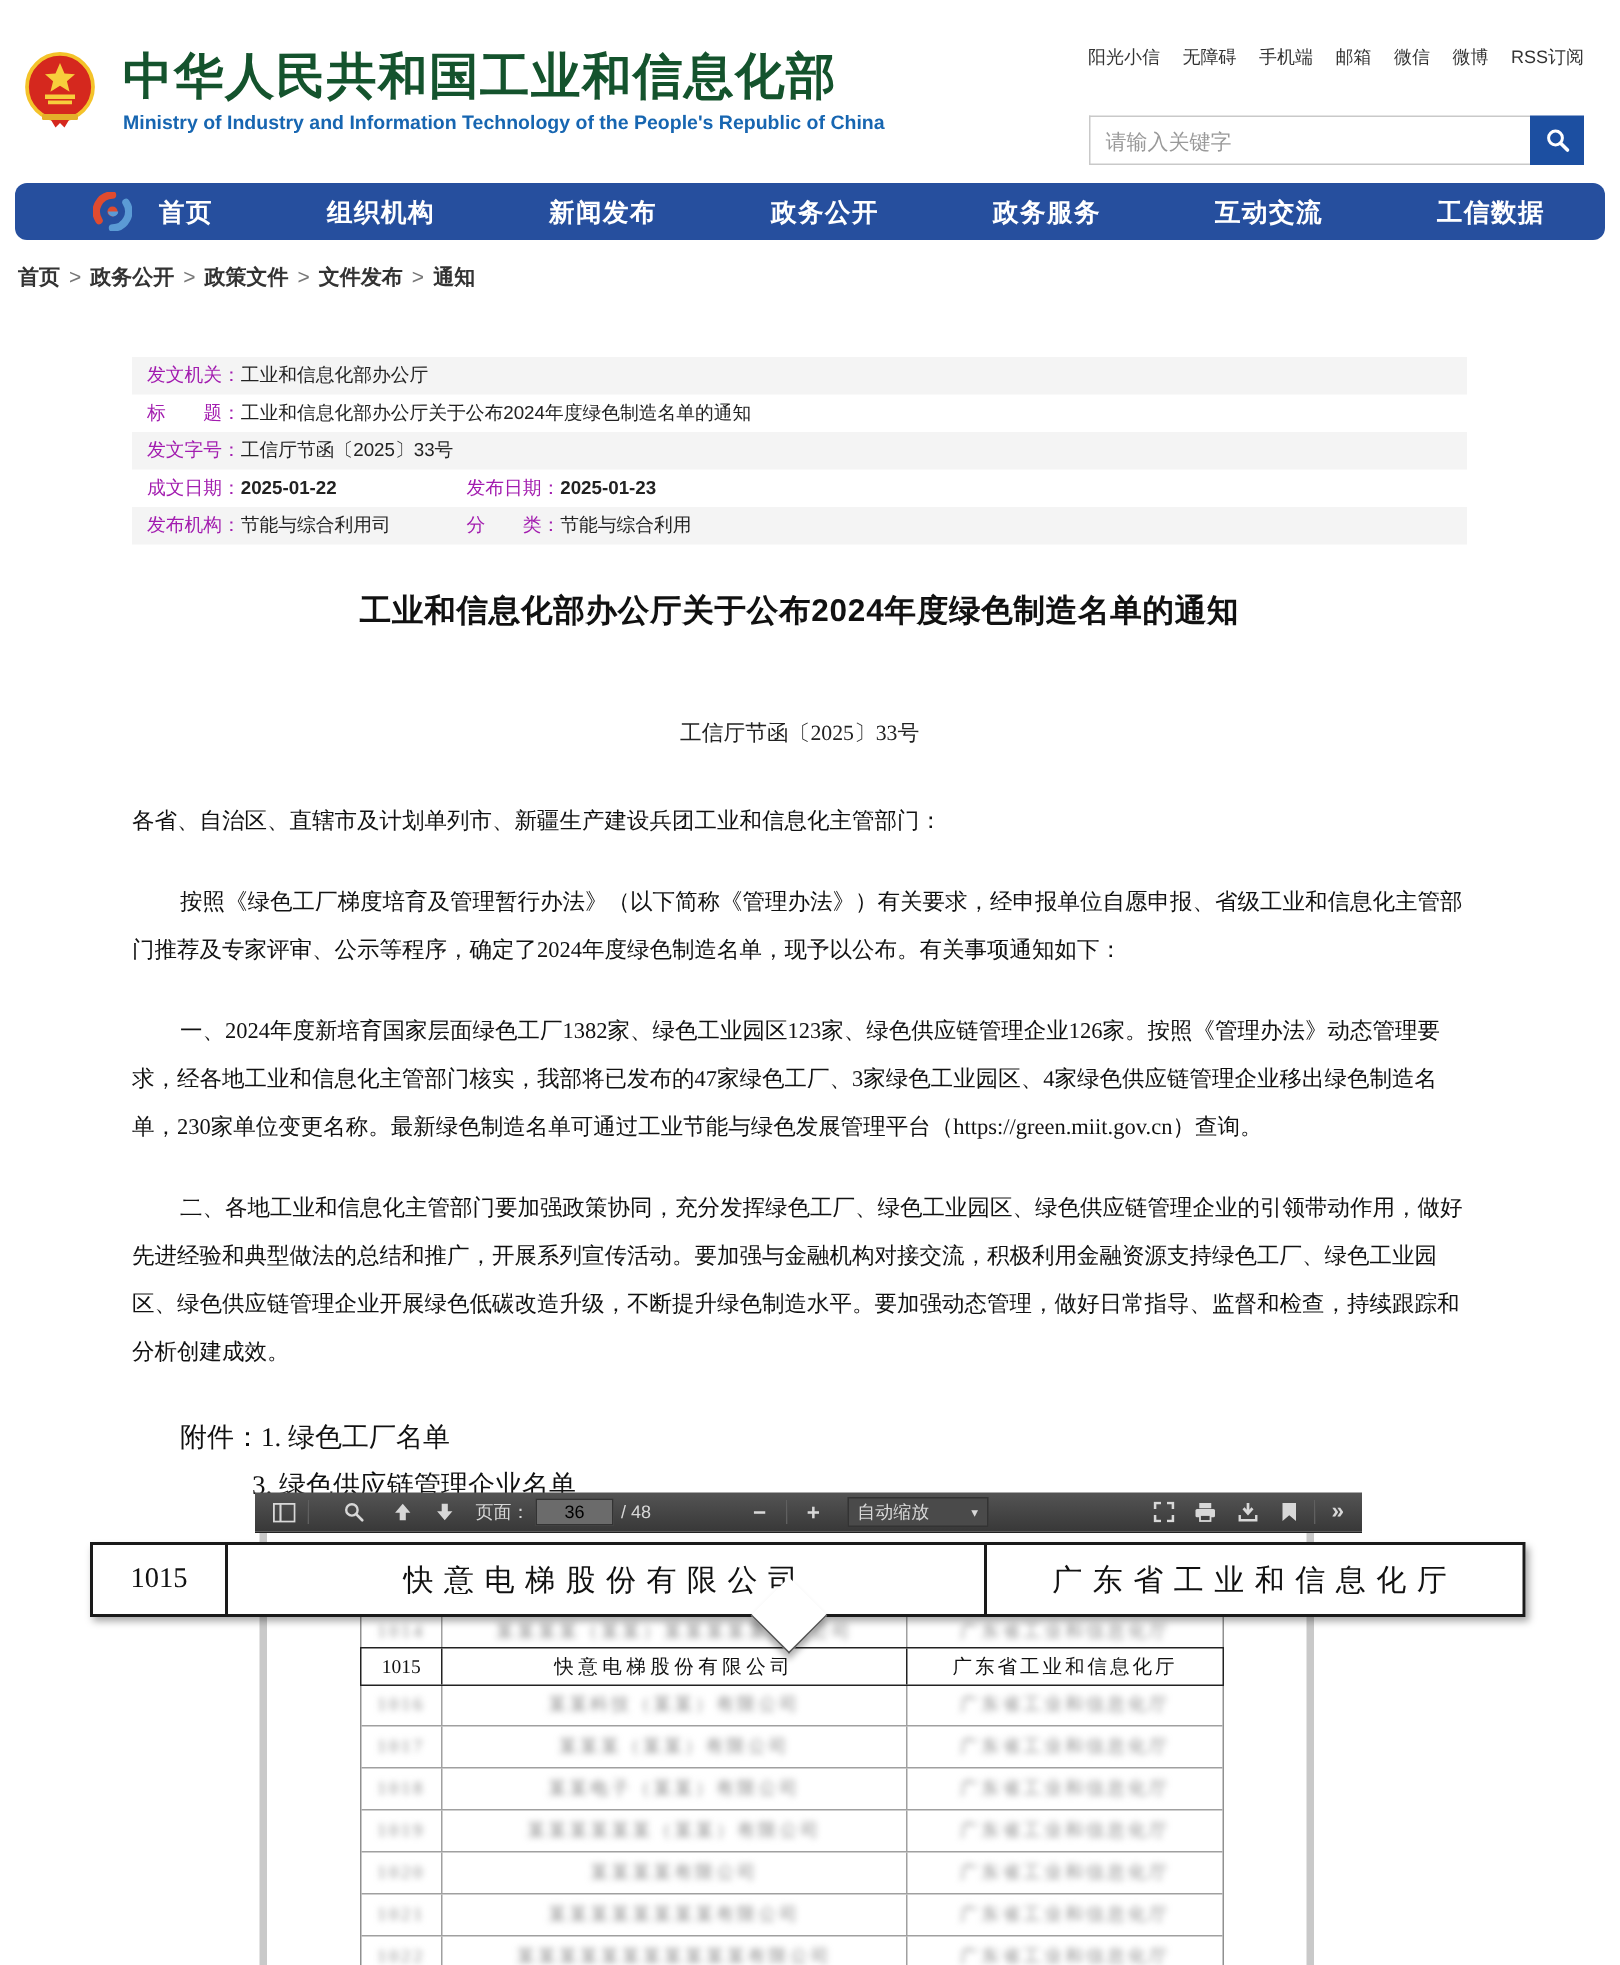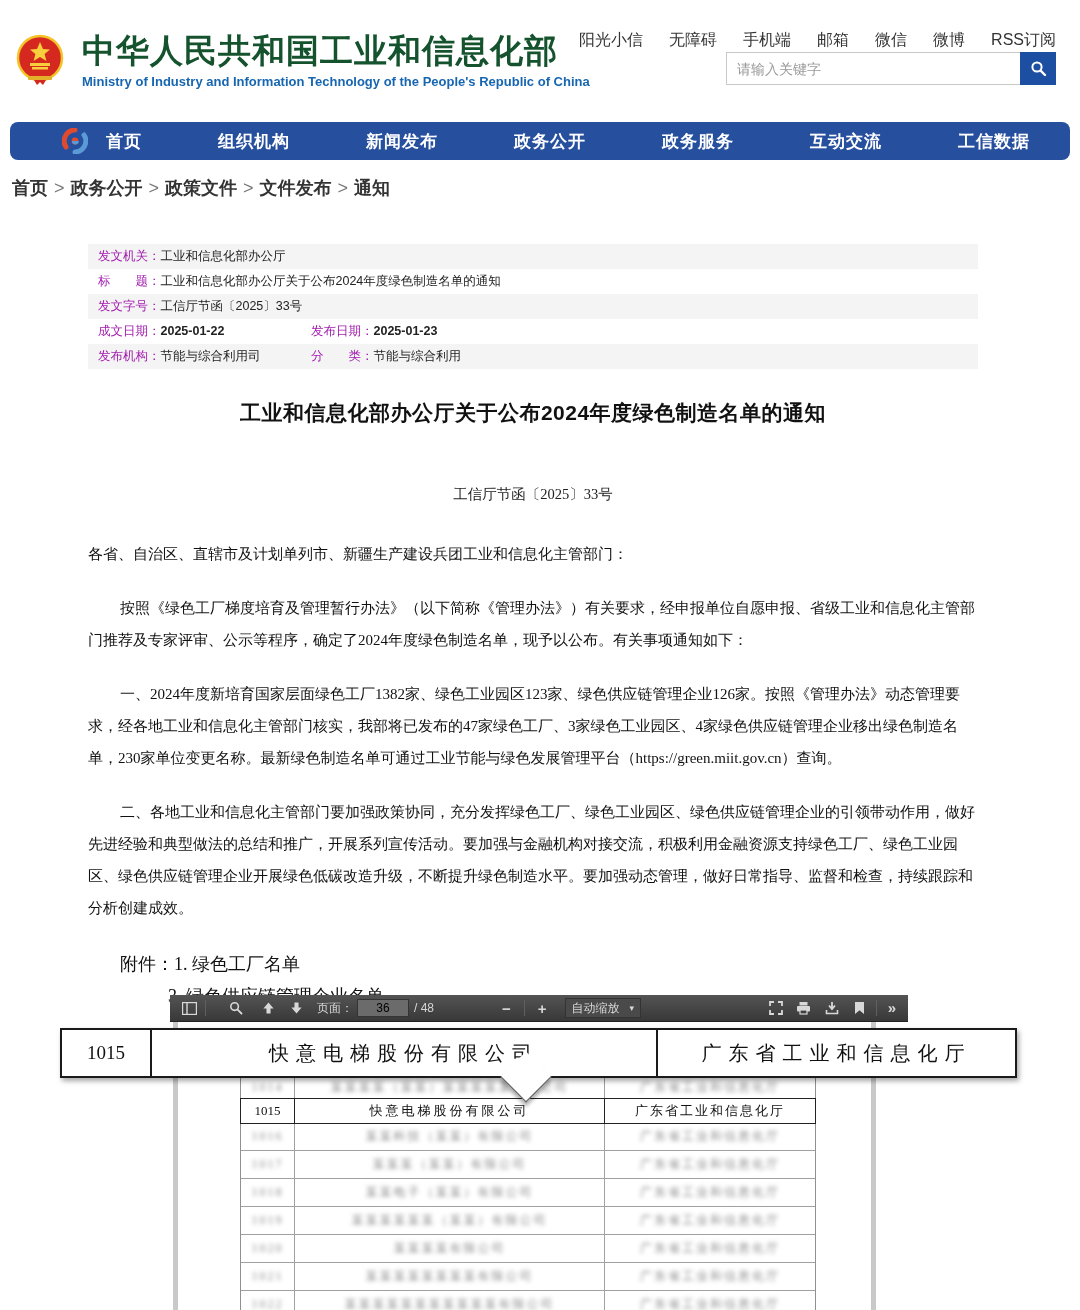--- a/index.html
+++ b/index.html
@@ -9,36 +9,36 @@
 
   
   .site-header { position:relative; height:122px; }
   .brand { position:absolute; left:12px; top:32px; display:flex; align-items:center; }
   .emblem { width:56px; height:56px; flex:0 0 auto; }
   .brand-text { margin-left:14px; }
   .site-title { font-size:33px; font-weight:bold; color:#14532d; letter-spacing:1px; line-height:1.15; }
   .site-subtitle { font-size:13px; font-weight:bold; color:#1766b1; margin-top:4px; }
 
   .header-right { position:absolute; right:24px; top:30px; width:330px; }
-  .quick-links { display:flex; align-items:center; justify-content:flex-end; gap:26px; font-size:16px; color:#333; }
+  .quick-links { display:flex; align-items:center; justify-content:flex-end; gap:15px; font-size:12px; color:#333; }
   .quick-links .ql { cursor:pointer; white-space:nowrap; }
   .mascot { width:15px; height:17px; margin-right:-6px; }
-  .search-box { margin-top:1px; display:flex; height:33px; }
+  .search-box { margin-top:30px; display:flex; height:33px; }
   .search-box input { flex:1; border:1px solid #c9c9c9; border-right:none; padding:0 10px; font-size:14px; color:#333; outline:none; }
   .search-box input::placeholder { color:#999; }
   .search-btn { width:36px; height:33px; background:#1c4fa1; border:none; cursor:pointer; display:flex; align-items:center; justify-content:center; }
 
   
   .main-nav { position:relative; margin:0 10px; height:38px; background:#264f9e; border-radius:8px; display:flex; align-items:center; padding:0 40px 0 52px; }
   .nav-logo { width:26px; height:26px; margin-right:18px; flex:0 0 auto; }
   .nav-items { flex:1; display:flex; justify-content:space-between; align-items:center; }
   .nav-item { color:#fff; font-size:17px; font-weight:600; letter-spacing:1px; cursor:pointer; }
 
   
-  .breadcrumb { padding:16px 0 0 12px; font-size:18px; font-weight:600; color:#333; }
+  .breadcrumb { padding:16px 0 0 12px; font-size:14px; font-weight:600; color:#333; }
   .breadcrumb .crumb { cursor:pointer; }
   .breadcrumb .sep { color:#777; margin:0 6px; font-weight:400; }
 
   
   .content { width:890px; margin:44px 0 0 88px; }
   .meta-row { display:flex; min-height:25px; line-height:25px; font-size:12.5px; color:#333; padding-left:10px; }
   .meta-row.alt { background:#f4f4f4; }
   .meta-pair { display:flex; }
   .meta-pair.first { width:213px; }
   .meta-label { color:#a21caf; white-space:pre; }
@@ -62,21 +62,21 @@
   
   .pdf-viewer { position:absolute; left:170px; top:995px; width:738px; height:225px; }
   .pdf-toolbar { height:27px; background:linear-gradient(#545454,#383838); display:flex; align-items:center; color:#d8d8d8; font-size:12px; padding:0 8px; border-bottom:1px solid #222; }
   .tb-btn { display:flex; align-items:center; justify-content:center; height:22px; min-width:22px; cursor:pointer; color:#d8d8d8; }
   .tb-sep { width:1px; height:16px; background:#2a2a2a; border-right:1px solid #606060; margin:0 5px; }
   .tb-label { margin:0 4px 0 10px; white-space:nowrap; }
   .page-input { width:52px; height:18px; background:#6b6b6b; border:1px solid #333; color:#000000; font-size:12px; text-align:center; outline:none; }
   .page-total { margin-left:5px; white-space:nowrap; }
   .tb-zoomgrp { display:flex; align-items:center; margin-left:60px; }
   .tb-mi { font-size:15px; font-weight:bold; padding:0 8px; cursor:pointer; }
-  .zoom-select { display:flex; align-items:center; gap:10px; background:#4a4a4a; border:1px solid #333; height:20px; padding:0 6px; margin-left:10px; cursor:pointer; white-space:nowrap; }
+  .zoom-select { display:flex; align-items:center; gap:28px; background:#4a4a4a; border:1px solid #333; height:20px; padding:0 6px; margin-left:10px; cursor:pointer; white-space:nowrap; }
   .tb-right { margin-left:auto; display:flex; align-items:center; }
   .tb-more { font-size:15px; font-weight:bold; padding:0 4px 2px 6px; cursor:pointer; }
 
   .pdf-content { position:relative; height:288px; background:#fff; overflow:hidden; }
   .page-edge { position:absolute; top:0; bottom:0; width:5px; background:#c9c9c9; }
   .page-edge.left { left:3px; }
   .page-edge.right { left:701px; }
 
   .pdf-table { position:absolute; left:70px; top:53px; width:576px; border:1px solid #909090; border-bottom:none; font-family:"Liberation Serif","DejaVu Serif",serif; }
   .pdf-row { display:flex; border-bottom:1px solid #a0a0a0; }

